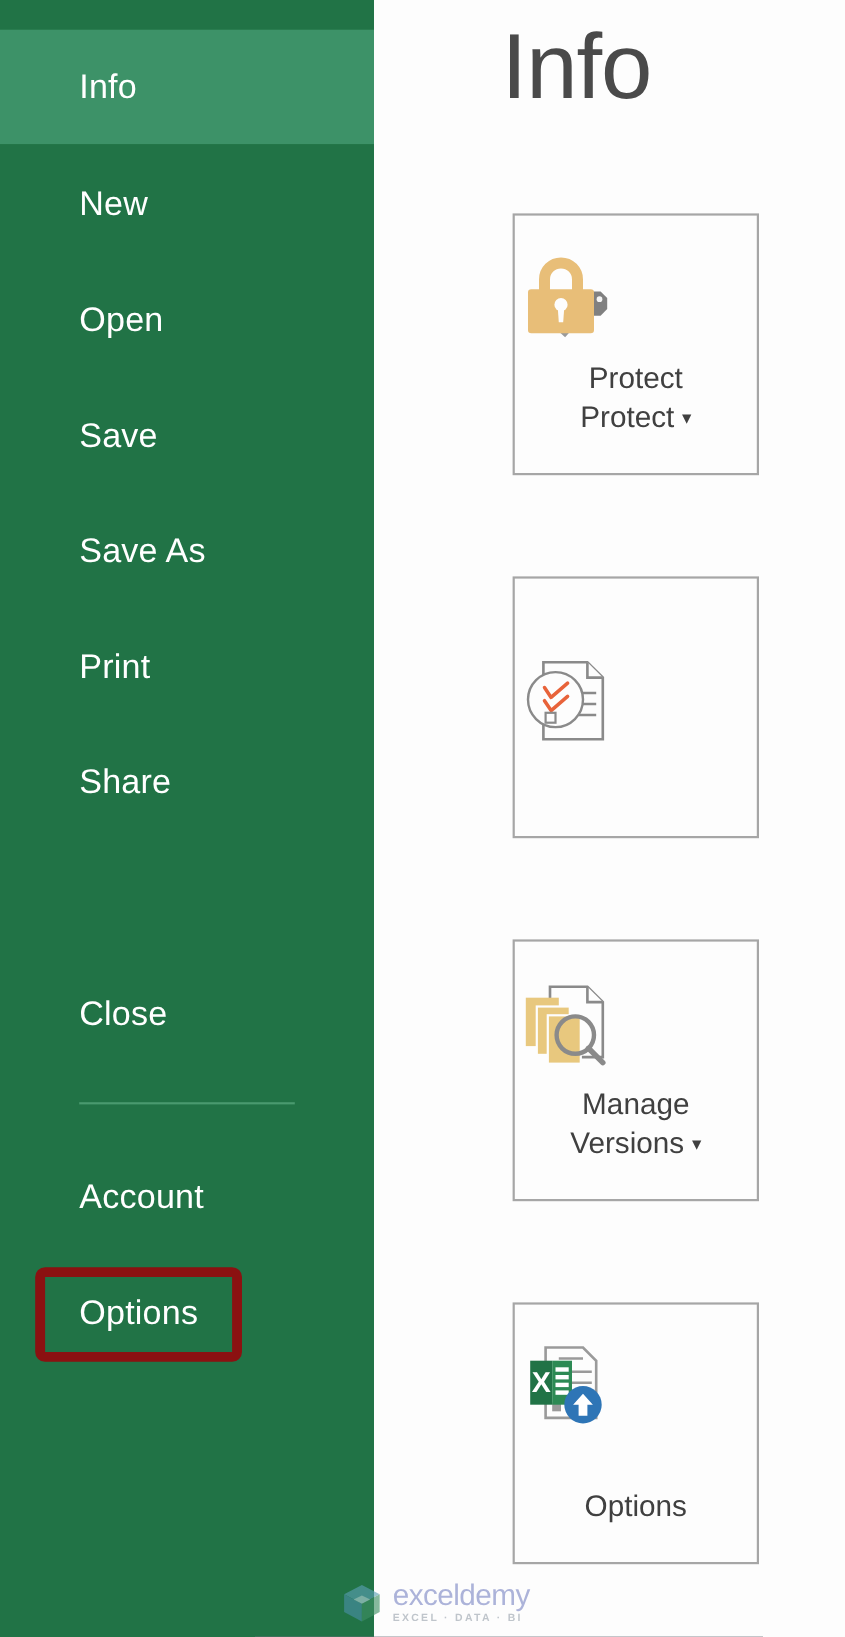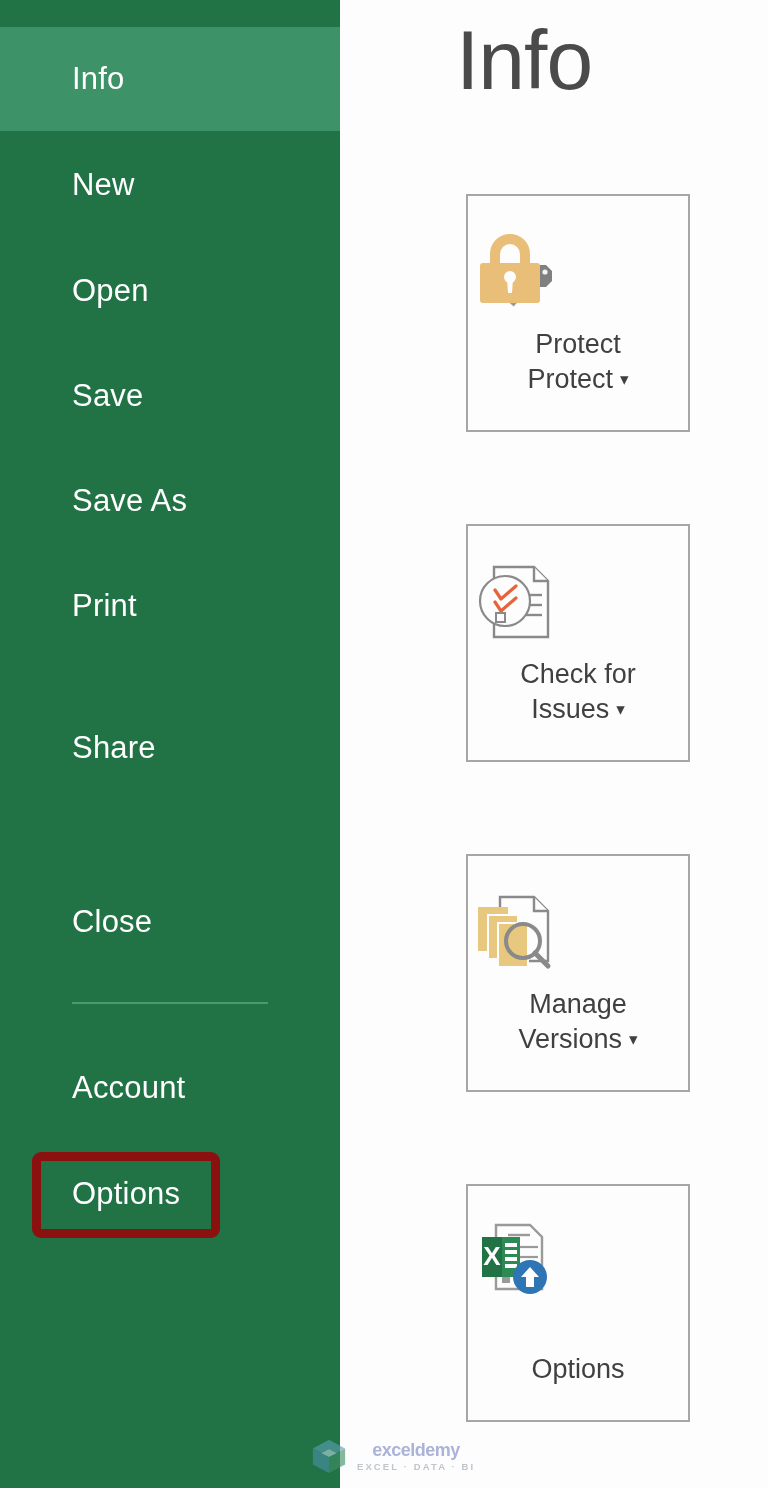--- a/index.html
+++ b/index.html
@@ -92,21 +92,21 @@
 
   
   .watermark {
     position: absolute;
     left: 310px; top: 1437px;
     display: flex; align-items: center; gap: 9px;
     opacity: 0.62;
   }
   .wm-logo { width: 38px; height: 38px; }
   .wm-text { display: flex; flex-direction: column; line-height: 1; }
-  .wm-name { font-size: 18px; font-weight: 700; color: #7b86c4; letter-spacing: -0.5px; text-align: center; }
+  .wm-name { font-size: 27px; font-weight: 400; color: #7b86c4; letter-spacing: -0.5px; }
   .wm-tag { font-size: 9.5px; font-weight: 700; color: #9aa3ad; letter-spacing: 2.1px; margin-top: 3px; }
 </style>
 </head>
 <body>
 
 <div class="screen">
 
   <div class="sidebar">
 
     <div class="nav-item active" style="top:27px">
@@ -120,21 +120,21 @@
     </div>
     <div class="nav-item" style="top:344px">
       <span>Save</span>
     </div>
     <div class="nav-item" style="top:554px">
       <span>Print</span>
     </div>
     <div class="nav-item" style="top:449px">
       <span>Save As</span>
     </div>
-    <div class="nav-item" style="top:696px">
+    <div class="nav-item" style="top:659px">
       <span>Share</span>
     </div>
     <div class="nav-item" style="top:870px">
       <span>Close</span>
     </div>
 
     <div class="nav-divider"></div>
 
     <div class="nav-item" style="top:1036px">
       <span>Account</span>
@@ -186,24 +186,20 @@
           <line x1="58" y1="36" x2="74" y2="36" stroke="#8a8a8a" stroke-width="2.4"></line>
           <line x1="58" y1="46" x2="74" y2="46" stroke="#8a8a8a" stroke-width="2.4"></line>
           <line x1="58" y1="56" x2="74" y2="56" stroke="#8a8a8a" stroke-width="2.4"></line>
 
           <circle cx="37" cy="42" r="25" fill="#fdfdfd" stroke="#8a8a8a" stroke-width="2.2"></circle>
 
           <path d="M27 31 L33 40 L48 27" fill="none" stroke="#E8633A" stroke-width="3.2" stroke-linecap="round" stroke-linejoin="round"></path>
           <path d="M27 43 L33 52 L48 39" fill="none" stroke="#E8633A" stroke-width="3.2" stroke-linecap="round" stroke-linejoin="round"></path>
           <rect x="28" y="54" width="9" height="9" fill="none" stroke="#8a8a8a" stroke-width="2"></rect>
         </svg>
-      </div>
-      <div class="card-label">
-        <span>Check for</span><br>
-        <span>Issues</span><span class="caret">▾</span>
       </div>
     </div>
 
     <div class="card" style="top:854px">
       <div class="card-icon">
         <svg viewBox="0 0 92 86" width="92" height="86">
 
           <path d="M32 8 L66 8 L80 22 L80 72 L32 72 Z" fill="#fdfdfd" stroke="#8a8a8a" stroke-width="2.4"></path>
           <path d="M66 8 L66 22 L80 22" fill="#fdfdfd" stroke="#8a8a8a" stroke-width="2.4"></path>
 

